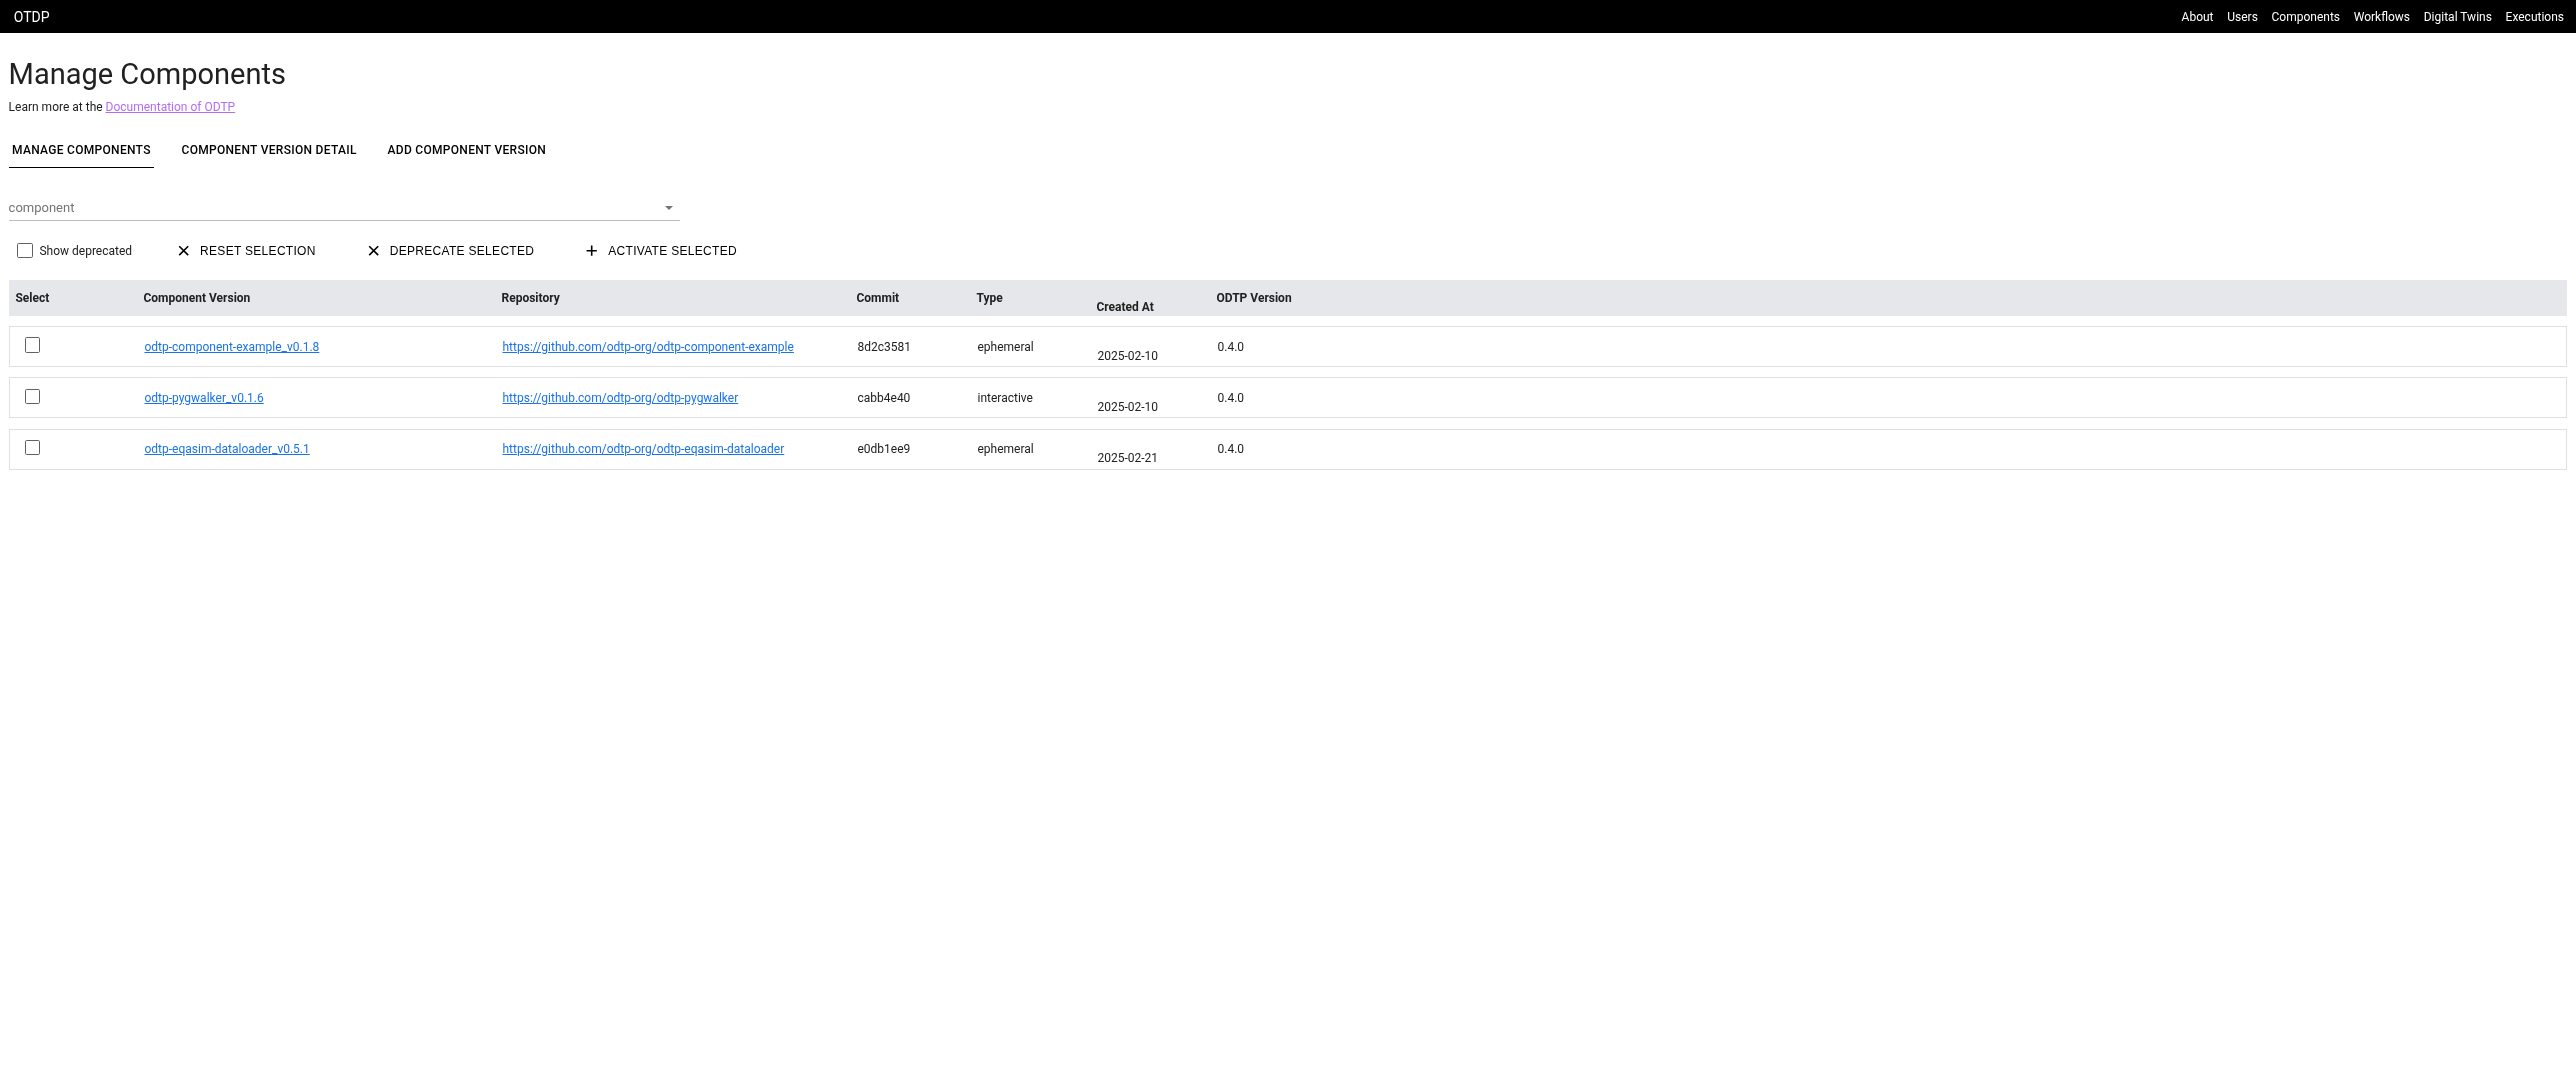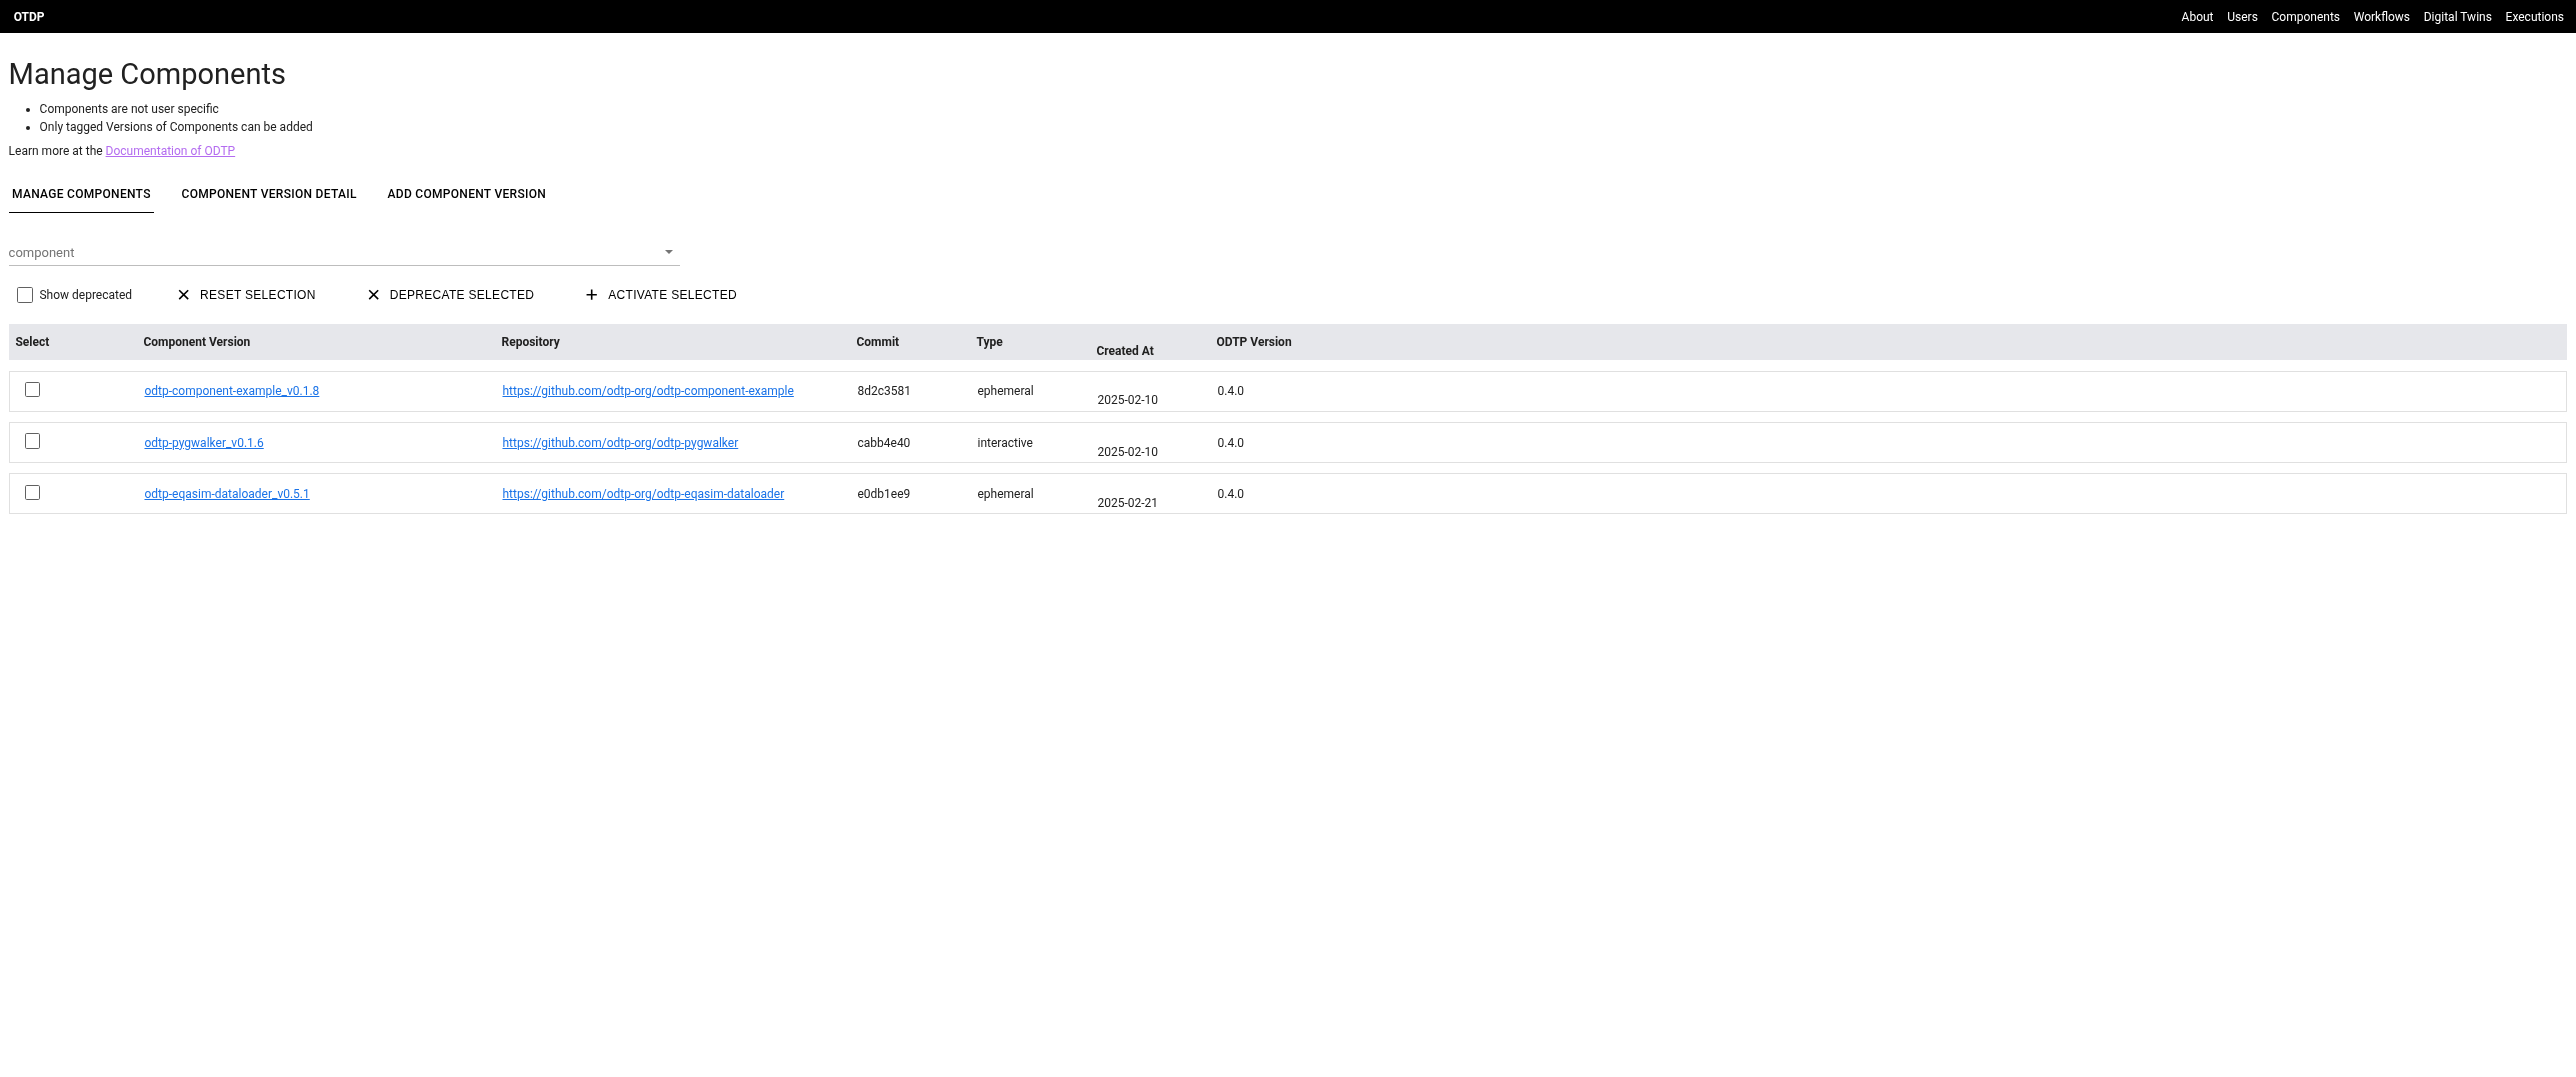--- a/index.html
+++ b/index.html
@@ -13,22 +13,22 @@
     .header {
       background: #000;
       color: #fff;
       display: flex;
       align-items: center;
       justify-content: space-between;
       height: 33px;
       padding: 0 8.6px;
     }
     .brand {
-      font-weight: 700;
-      font-size: 12px;
+      font-weight: 400;
+      font-size: 14px;
       padding-left: 5.1px;
     }
     .nav {
       display: flex;
       gap: 13.7px;
       padding-right: 3.4px;
     }
     .nav a {
       color: #fff;
       text-decoration: none;
@@ -203,24 +203,20 @@
     <a>Workflows</a>
     <a>Digital Twins</a>
     <a>Executions</a>
   </div>
 </div>
 
 <div class="content">
 
   <h1 class="page-title">Manage Components</h1>
 
-  <ul class="intro-list">
-    <li>Components are not user specific</li>
-    <li>Only tagged Versions of Components can be added</li>
-  </ul>
 
   <div class="learn-more">
     <span>Learn more at the </span><a class="doc-link">Documentation of ODTP</a>
   </div>
 
   <div class="tabs">
     <div class="tab active">MANAGE COMPONENTS</div>
     <div class="tab">COMPONENT VERSION DETAIL</div>
     <div class="tab">ADD COMPONENT VERSION</div>
   </div>

